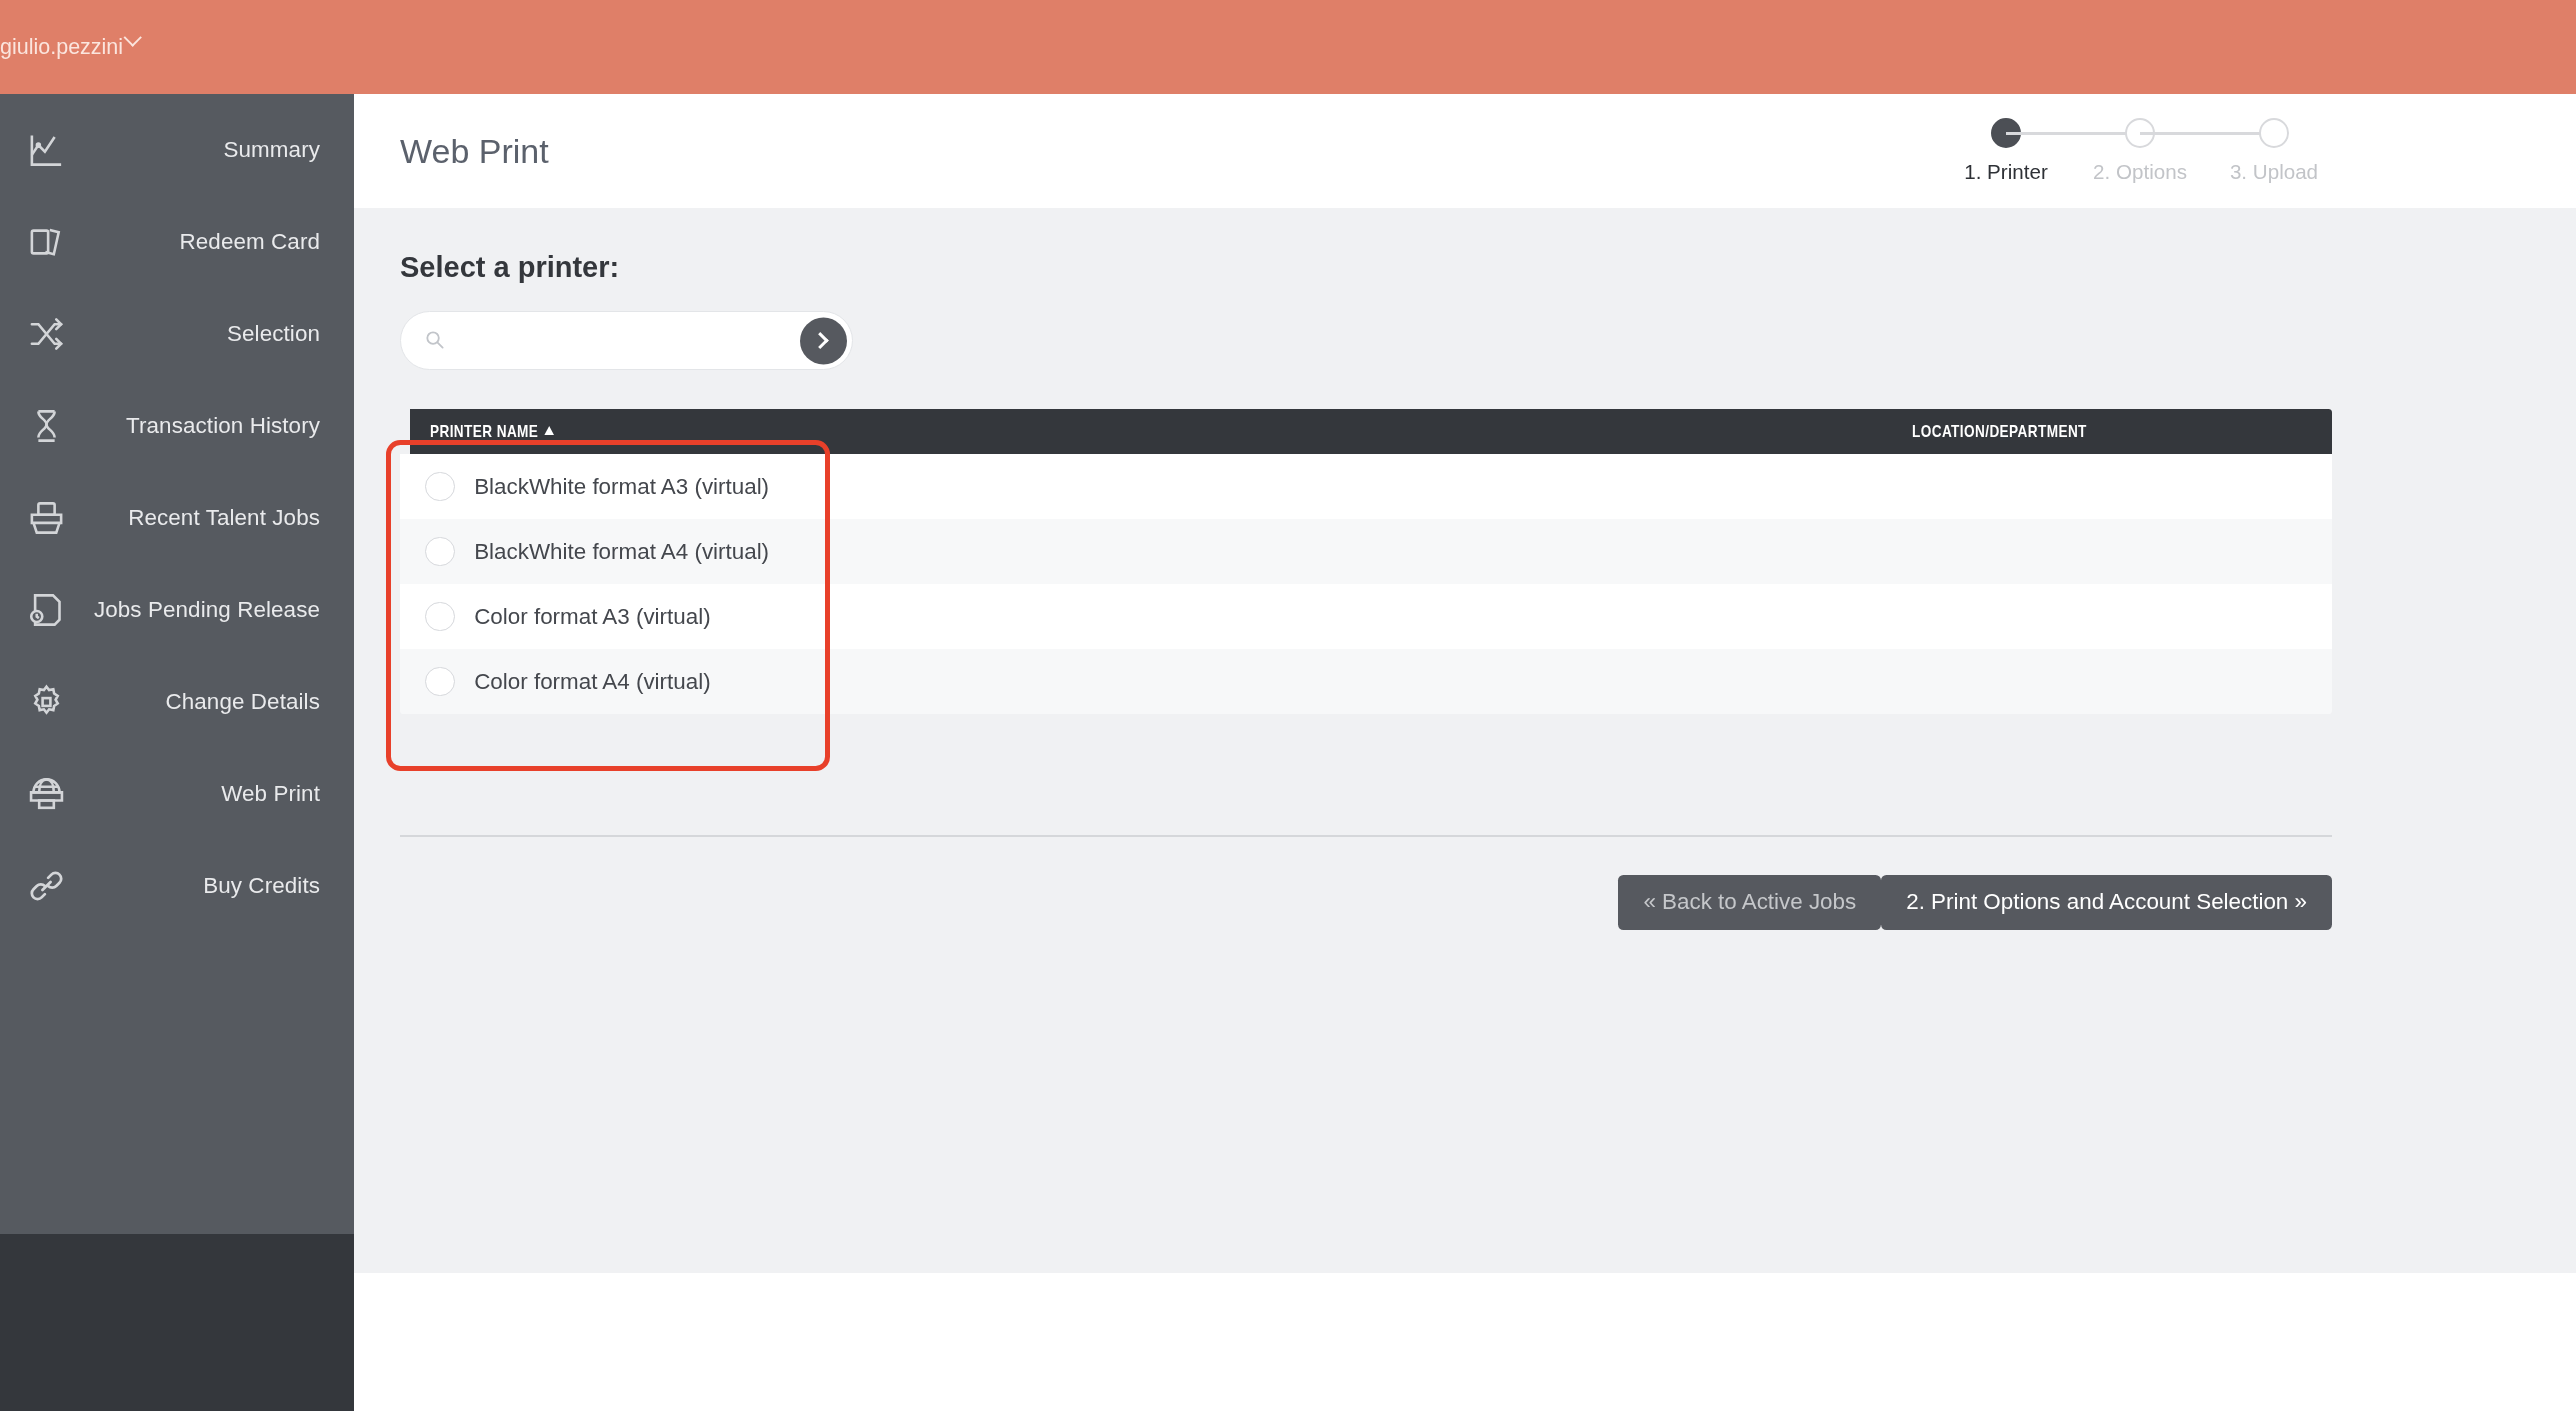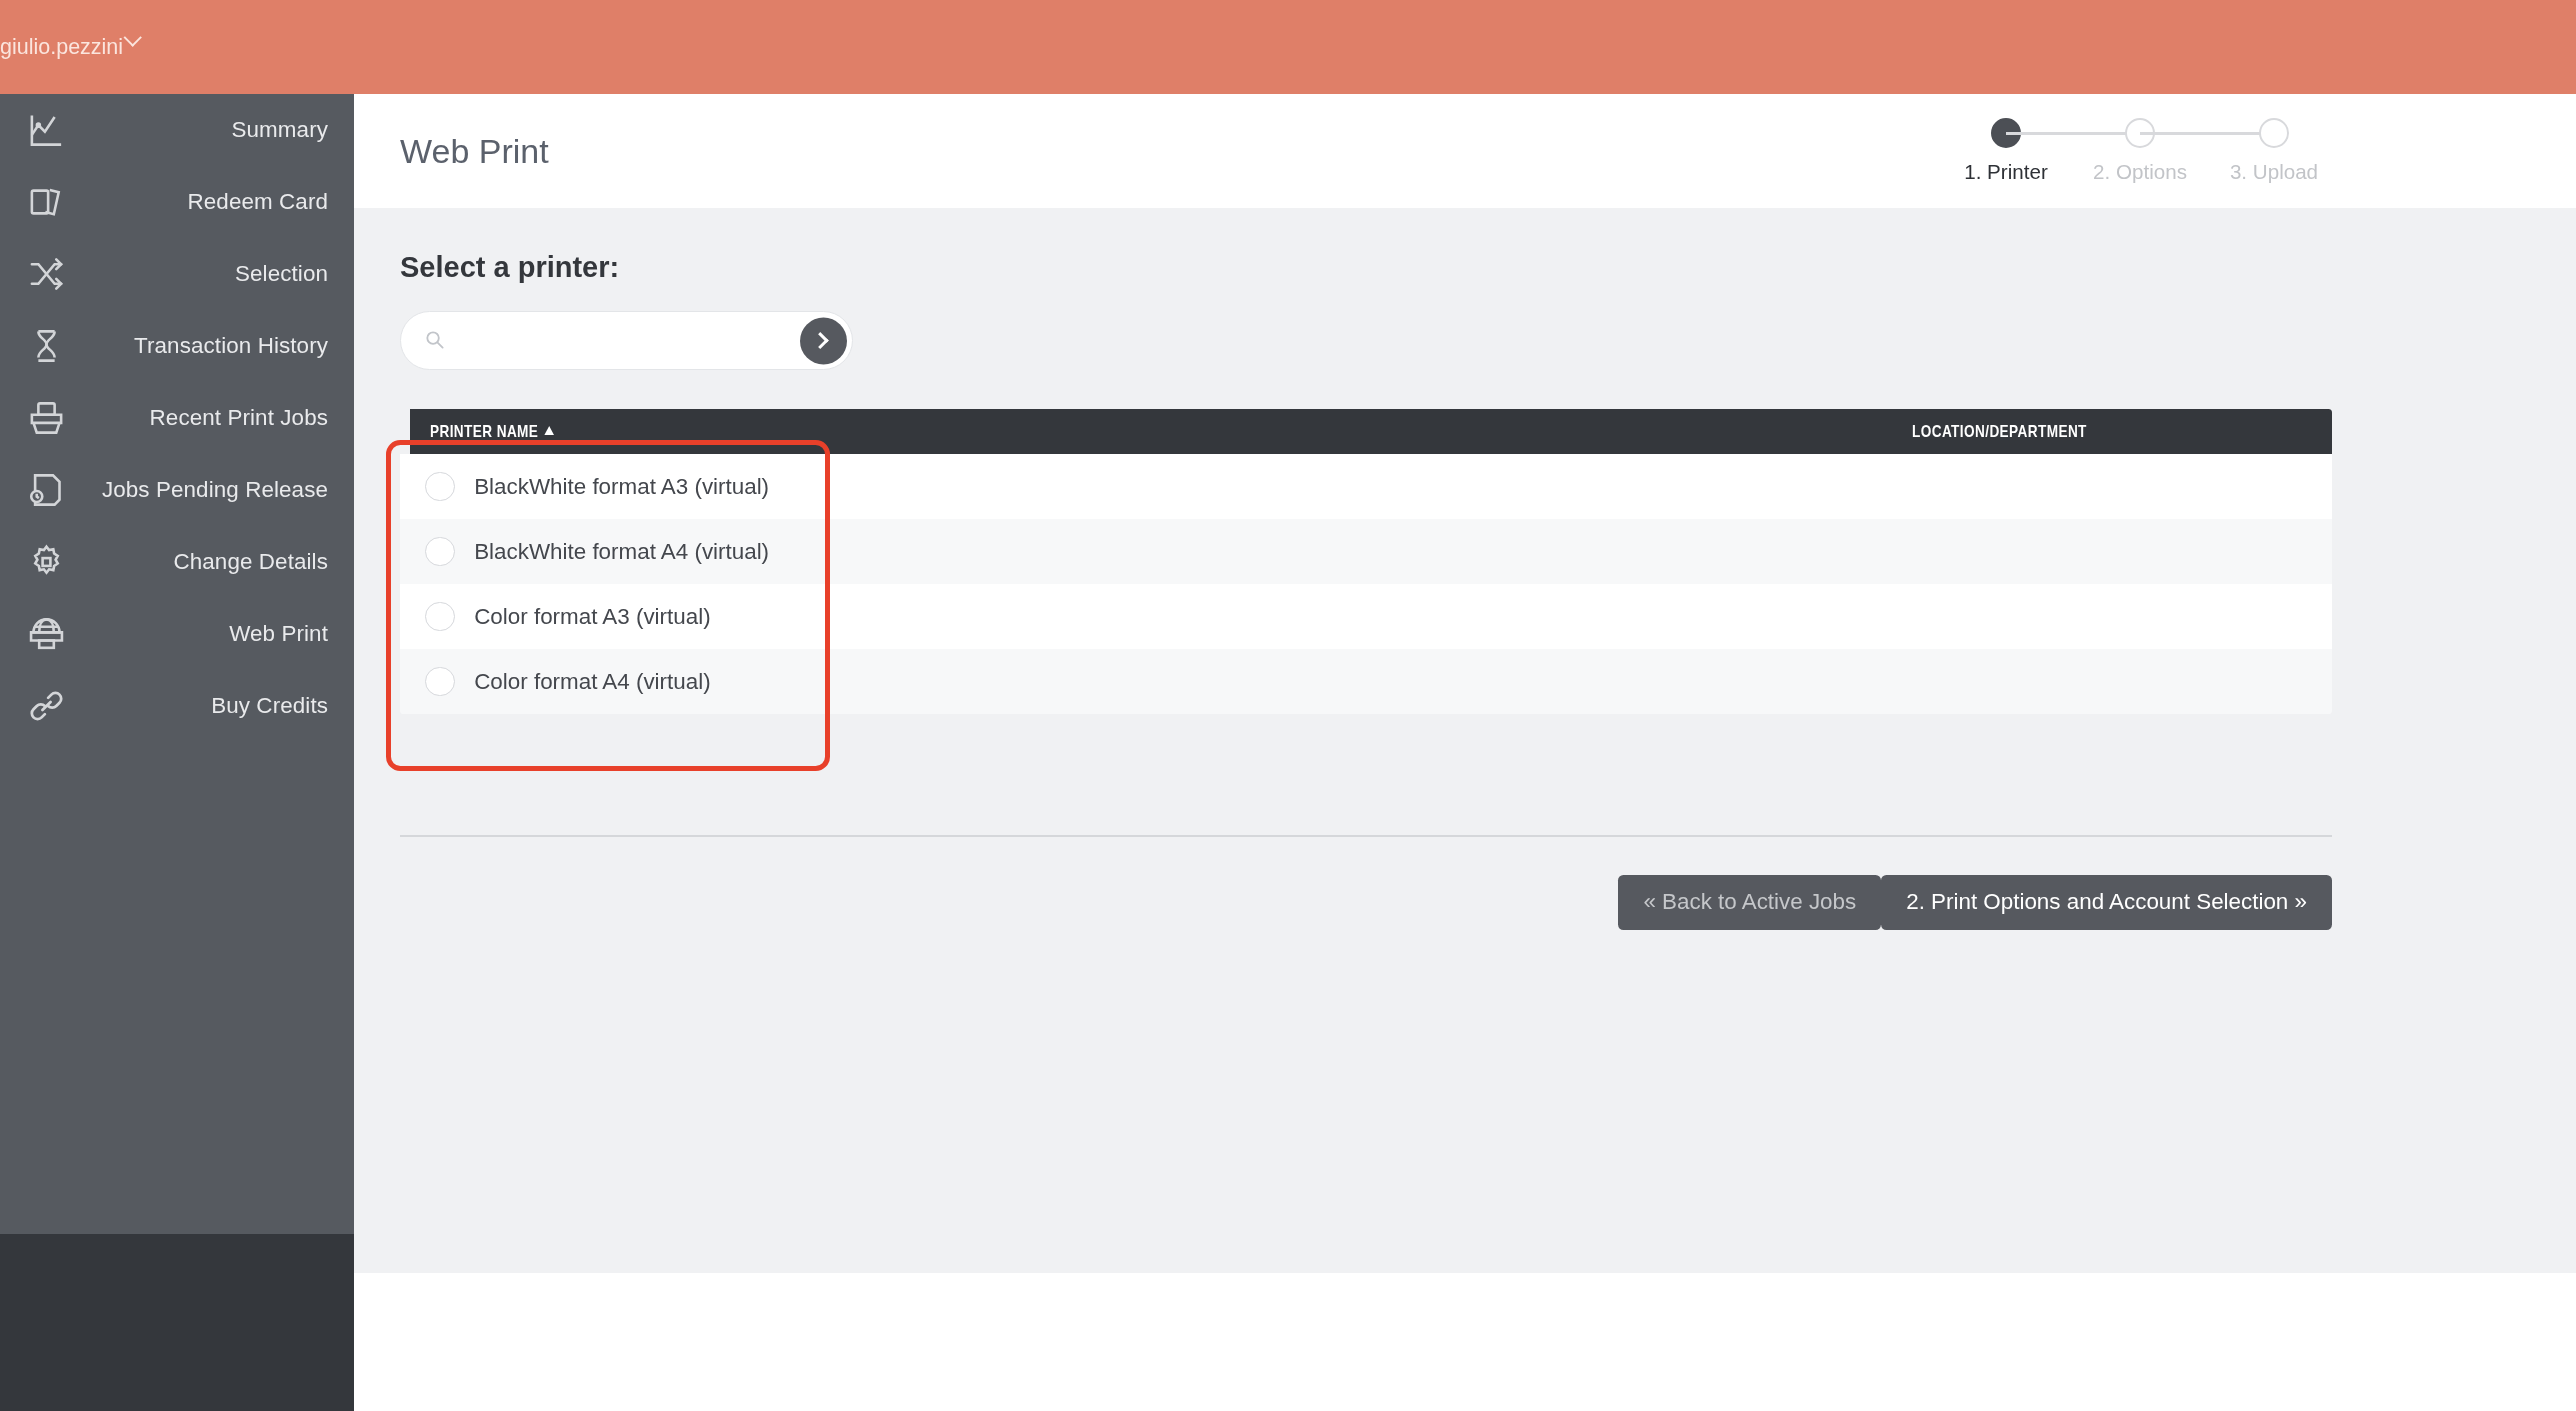--- a/index.html
+++ b/index.html
@@ -58,21 +58,21 @@
   .sidebar {
     position: absolute; left: 0; top: 94px; width: 354px; height: 1140px;
     background: #565a60;
   }
   .sidebar-foot {
     position: absolute; left: 0; top: 1234px; width: 354px; height: 177px;
     background: #34373c;
   }
   .nav-item {
     position: relative; height: 72px; display: flex; align-items: center;
-    justify-content: flex-end; padding-right: 26px; cursor: pointer;
+    justify-content: flex-end; padding-right: 34px; cursor: pointer; margin-top: 20px;
   }
   .nav-item .ico {
     position: absolute; left: 25px; top: 50%; transform: translateY(-50%);
     width: 43px; height: 43px; display: flex; align-items: center; justify-content: center;
   }
   .nav-item .ico svg { display: block; }
   .nav-label { color: #e9eaec; font-size: 22.4px; letter-spacing: 0.1px; }
 
   
   .main { position: absolute; left: 354px; top: 94px; width: 2222px; height: 1179px; background: #f0f1f3; }
@@ -225,21 +225,21 @@
     </div>
 
     <div class="nav-item">
       <span class="ico">
         <svg width="39" height="39" viewBox="0 0 24 24" fill="none" stroke="#d3d5d8" stroke-width="1.6">
           <rect x="7" y="3" width="10" height="7" rx="1"></rect>
           <path d="M3 10h18v5H3z"></path>
           <path d="M4 15l2 6h12l2-6"></path>
         </svg>
       </span>
-      <span class="nav-label">Recent Print Jobs</span>
+      <span class="nav-label">Recent Talent Jobs</span>
     </div>
 
     <div class="nav-item">
       <span class="ico">
         <svg width="39" height="39" viewBox="0 0 24 24" fill="none" stroke="#d3d5d8" stroke-width="1.6">
           <path d="M5 3h11l4 4v11l-3 3H5z"></path>
           <circle cx="6" cy="16" r="3.4" fill="#565a60"></circle>
           <path d="M6 14.3V16l1.3 1"></path>
         </svg>
       </span>

